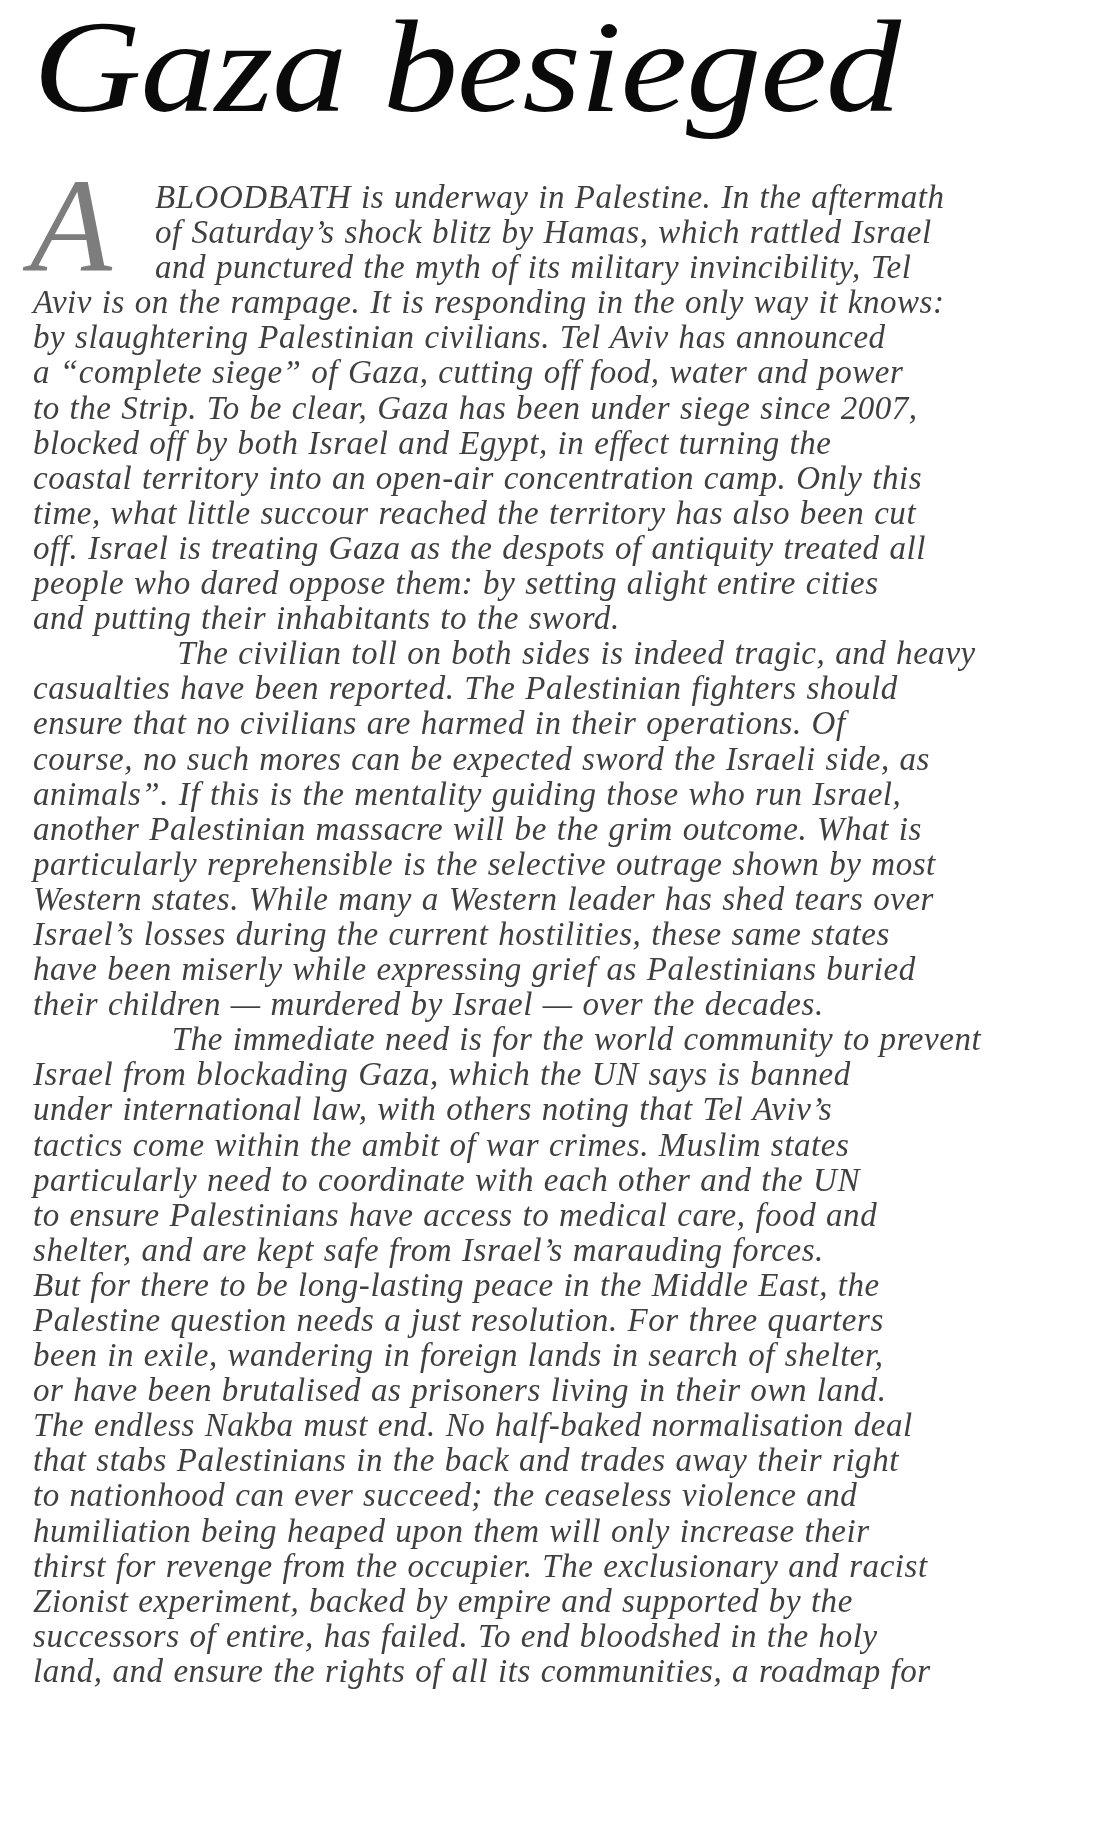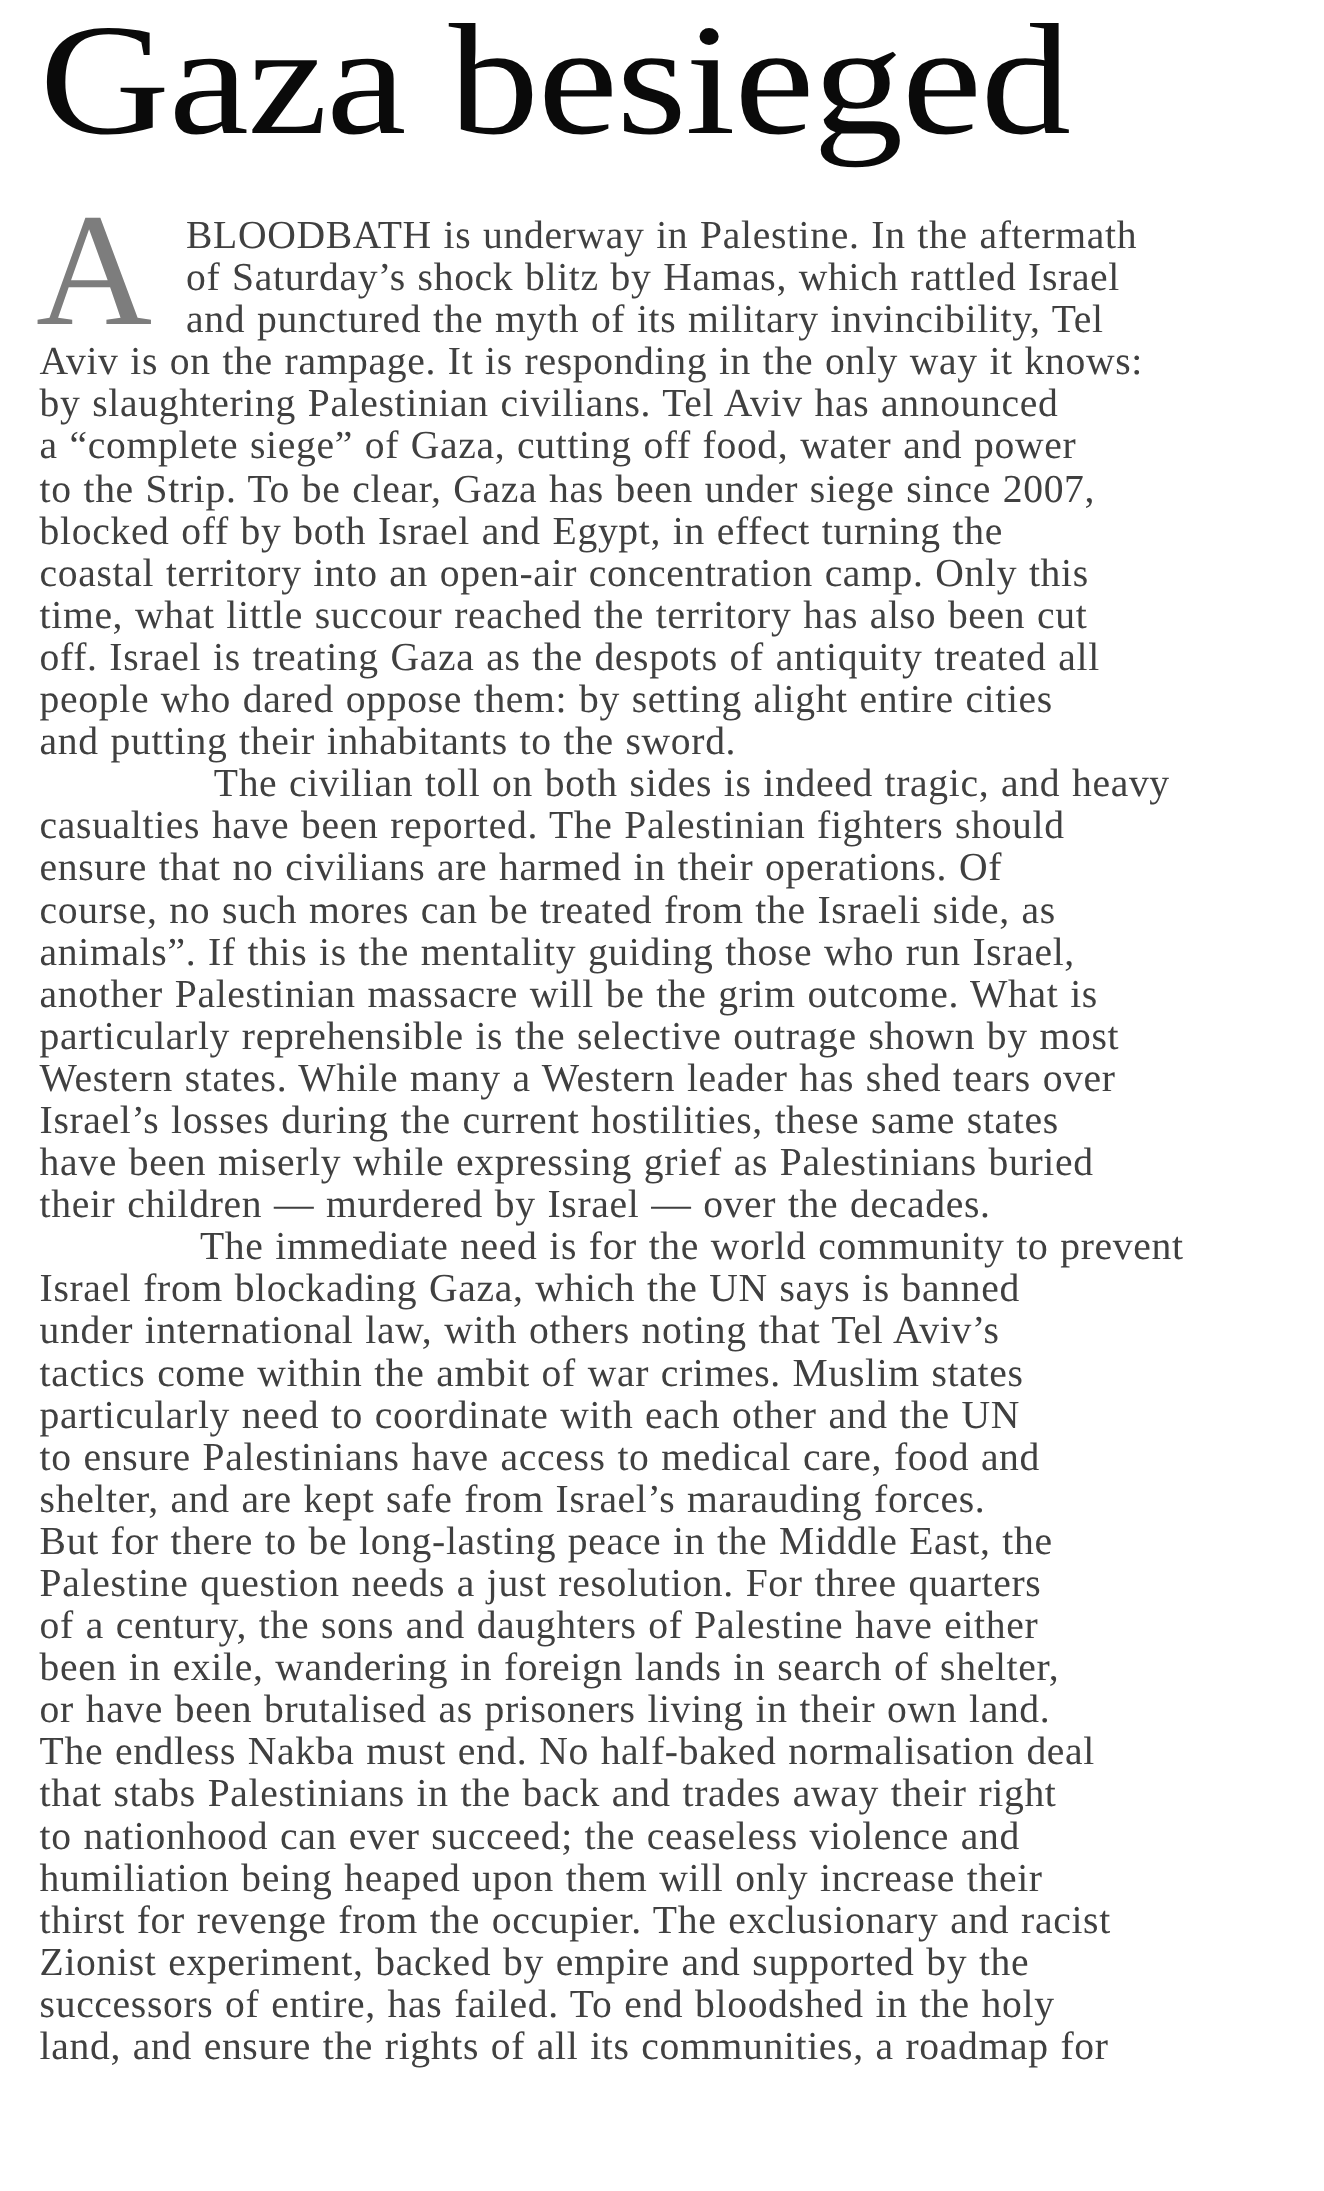--- a/index.html
+++ b/index.html
@@ -1,17 +1,17 @@
 <!DOCTYPE html>
 <html><head>
 <meta charset="utf-8">
 <style>
   html, body { margin: 0; padding: 0; background: #ffffff; }
   body { width: 1103px; height: 1826px; position: relative; overflow: hidden; }
-  .page { position: absolute; left: 0; top: 0; width: 906px; height: 1826px; }
+  .page { position: absolute; left: 0; top: 0; width: 906px; height: 1826px; font-style: italic; }
   .headline {
     position: absolute; left: 33px; top: -8px;
     font-family: "Liberation Serif", "DejaVu Serif", serif;
     font-size: 132px; line-height: 150px; color: #0a0a0a;
     letter-spacing: -1px; white-space: nowrap;
     transform-origin: left top; transform: scaleX(1.14);
     margin: 0; font-weight: normal;
   }
   .dropcap {
     position: absolute; left: 30px; top: 158px;
@@ -51,41 +51,40 @@
       <span class="line">time, what little succour reached the territory has also been cut</span>
       <span class="line">off. Israel is treating Gaza as the despots of antiquity treated all</span>
       <span class="line">people who dared oppose them: by setting alight entire cities</span>
       <span class="line">and putting their inhabitants to the sword.</span>
     </div>
 
     <div>
       <span class="line indent">The civilian toll on both sides is indeed tragic, and heavy</span>
       <span class="line">casualties have been reported. The Palestinian fighters should</span>
       <span class="line">ensure that no civilians are harmed in their operations. Of</span>
-      <span class="line">course, no such mores can be treated from the Israeli side, as</span>
+      <span class="line">course, no such mores can be expected sword the Israeli side, as</span>
       <span class="line">animals”. If this is the mentality guiding those who run Israel,</span>
       <span class="line">another Palestinian massacre will be the grim outcome. What is</span>
       <span class="line">particularly reprehensible is the selective outrage shown by most</span>
       <span class="line">Western states. While many a Western leader has shed tears over</span>
       <span class="line">Israel’s losses during the current hostilities, these same states</span>
       <span class="line">have been miserly while expressing grief as Palestinians buried</span>
       <span class="line">their children — murdered by Israel — over the decades.</span>
     </div>
 
     <div>
       <span class="line indent">The immediate need is for the world community to prevent</span>
       <span class="line">Israel from blockading Gaza, which the UN says is banned</span>
       <span class="line">under international law, with others noting that Tel Aviv’s</span>
       <span class="line">tactics come within the ambit of war crimes. Muslim states</span>
       <span class="line">particularly need to coordinate with each other and the UN</span>
       <span class="line">to ensure Palestinians have access to medical care, food and</span>
       <span class="line">shelter, and are kept safe from Israel’s marauding forces.</span>
       <span class="line">But for there to be long-lasting peace in the Middle East, the</span>
       <span class="line">Palestine question needs a just resolution. For three quarters</span>
-      <span class="line">of a century, the sons and daughters of Palestine have either</span>
       <span class="line">been in exile, wandering in foreign lands in search of shelter,</span>
       <span class="line">or have been brutalised as prisoners living in their own land.</span>
       <span class="line">The endless Nakba must end. No half-baked normalisation deal</span>
       <span class="line">that stabs Palestinians in the back and trades away their right</span>
       <span class="line">to nationhood can ever succeed; the ceaseless violence and</span>
       <span class="line">humiliation being heaped upon them will only increase their</span>
       <span class="line">thirst for revenge from the occupier. The exclusionary and racist</span>
       <span class="line">Zionist experiment, backed by empire and supported by the</span>
       <span class="line">successors of entire, has failed. To end bloodshed in the holy</span>
       <span class="line">land, and ensure the rights of all its communities, a roadmap for</span>

